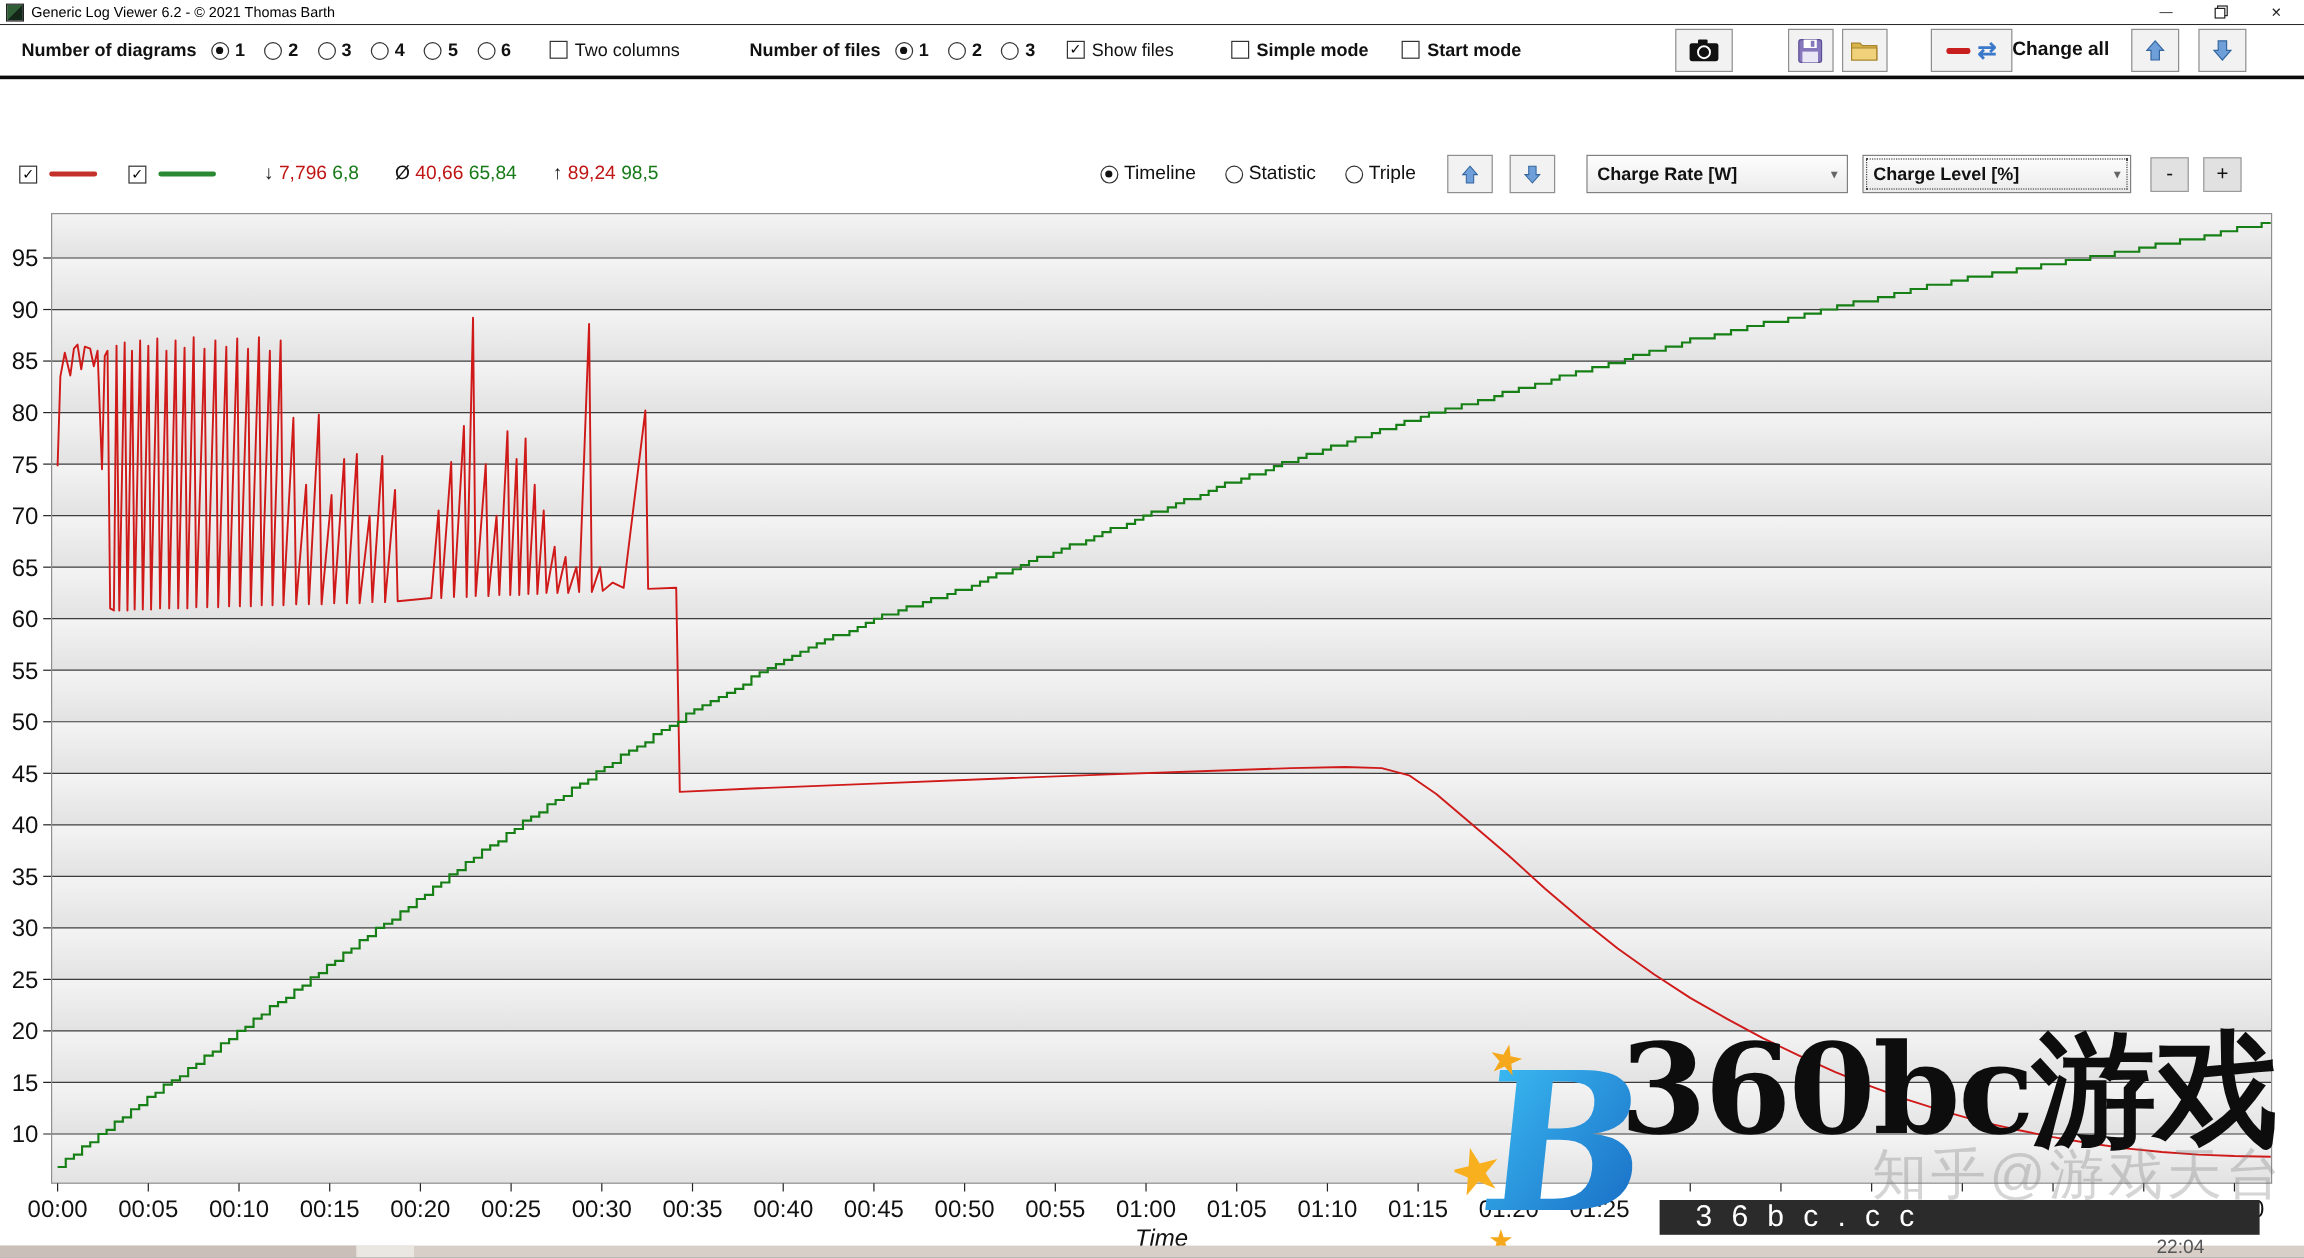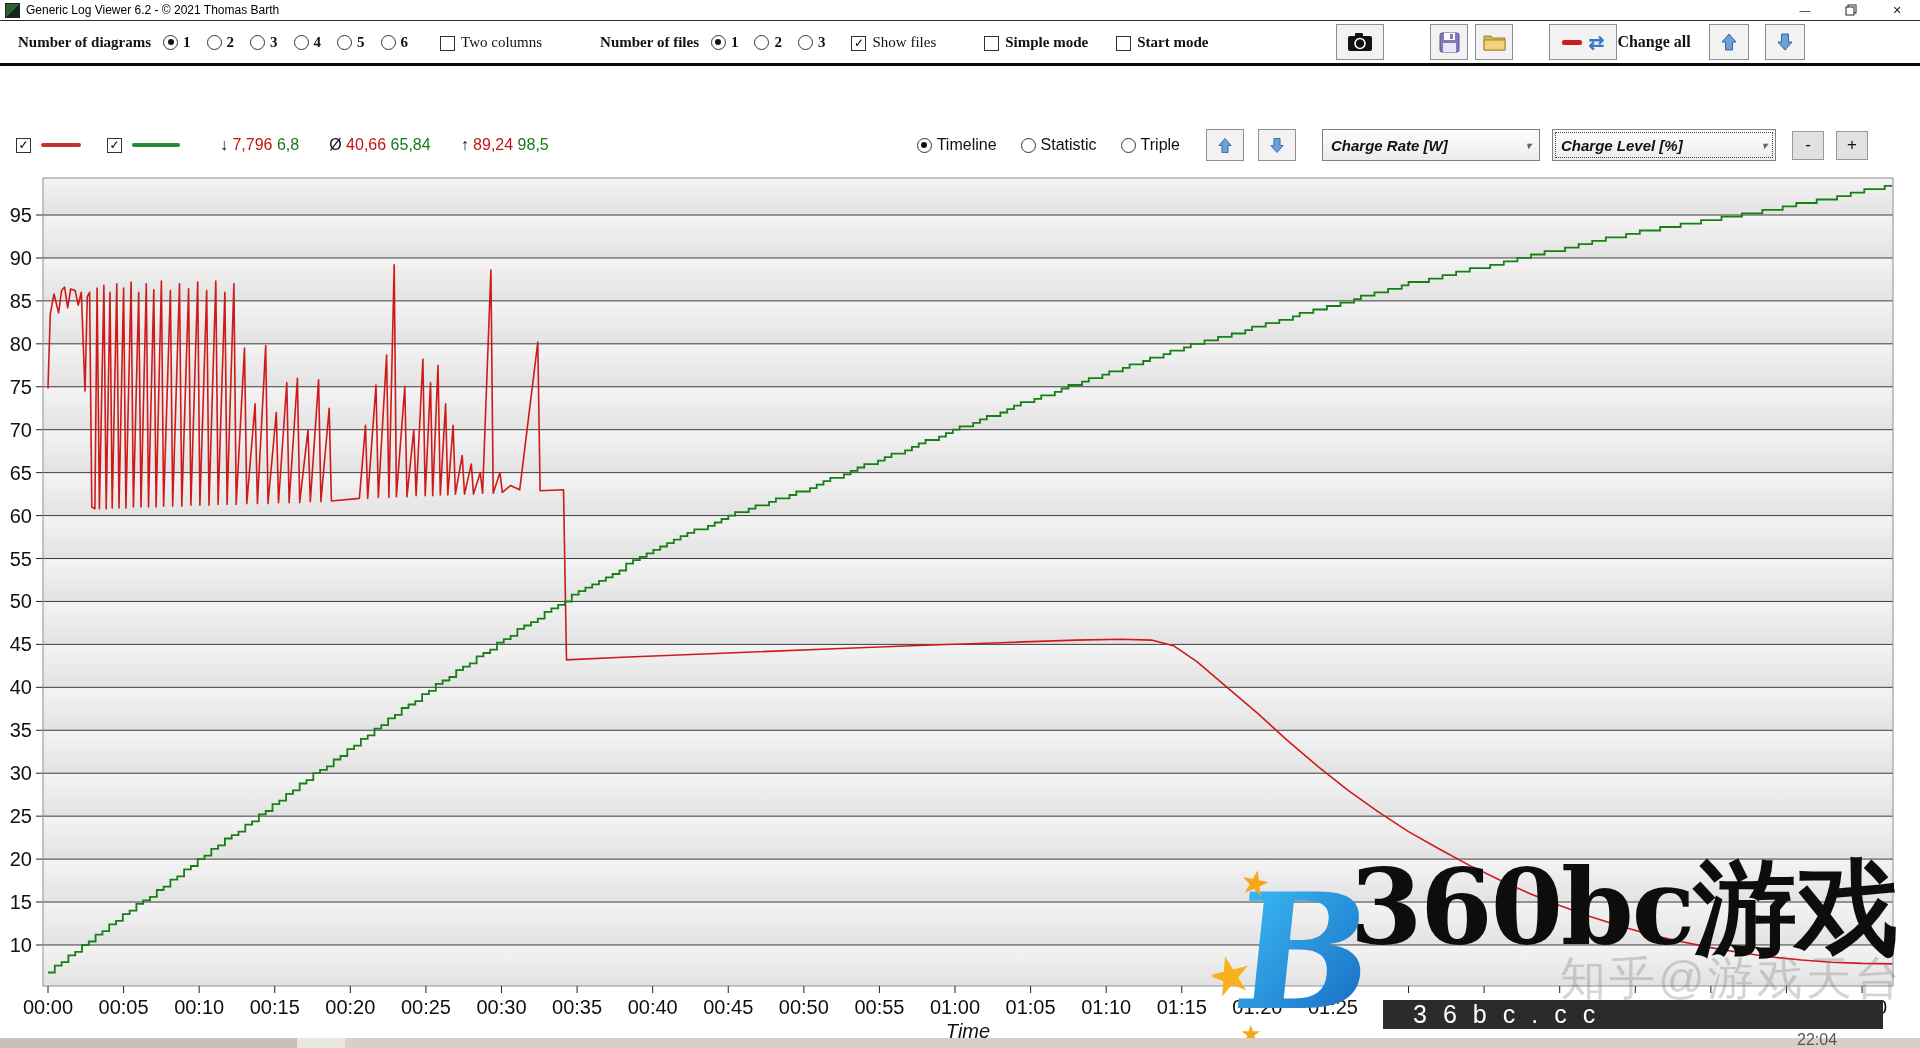--- a/index.html
+++ b/index.html
@@ -9,50 +9,50 @@
   .titlebar{position:absolute;top:0;left:0;right:0;height:20px;background:#fff;
             border-bottom:1px solid #2a2a2a;display:flex;align-items:center;padding-left:5px;}
   .app-icon{width:13px;height:13px;margin-right:6px;background:
             linear-gradient(135deg,#2f5d35 0 50%,#14281a 50% 100%);border:1px solid #222;}
   .title-text{font-size:12px;color:#000;}
   .win-btns{margin-left:auto;display:flex;height:100%;}
   .win-btn{width:46px;height:100%;display:flex;align-items:center;justify-content:center;
            font-size:11px;color:#222;}
   
   .toolbar{position:absolute;top:21px;left:0;right:0;height:42px;background:#fff;
-           display:flex;align-items:center;padding:0 0 0 18px;font-size:15px;white-space:nowrap;font-family:Liberation Serif, serif;}
+           display:flex;align-items:center;padding:0 0 0 18px;font-size:15px;white-space:nowrap;}
   .blabel{font-weight:bold;}
   .sep-line{position:absolute;top:63px;left:0;right:0;height:3px;background:#0b0b0b;}
   .radio-group{display:inline-flex;align-items:center;gap:16px;margin-left:12px;}
   .radio-item{display:inline-flex;align-items:center;gap:5px;font-weight:bold;}
   .radio-circle{width:13px;height:13px;border:1px solid #333;border-radius:50%;background:#fff;
                 display:inline-flex;align-items:center;justify-content:center;}
   .radio-circle.sel::after{content:"";width:6px;height:6px;border-radius:50%;background:#111;}
   .cb{width:13px;height:13px;border:1px solid #333;background:#fff;display:inline-flex;
       align-items:center;justify-content:center;font-size:12px;line-height:1;color:#000;}
-  .cb-wrap{display:inline-flex;align-items:flex-end;gap:6px;}
+  .cb-wrap{display:inline-flex;align-items:flex-start;gap:6px;}
   .icon-btn{height:34px;display:inline-flex;align-items:center;justify-content:center;
             background:#f2f2f2;border:1px solid #8f8f8f;}
   .btn{background:#e1e1e1;border:1px solid #999;display:inline-flex;align-items:center;
        justify-content:center;font-size:15px;}
   
   .file-row{position:absolute;top:66px;left:0;right:0;height:50px;display:flex;
             align-items:center;font-size:16px;background:#fff;}
   .legend-line-long{width:128px;height:5px;background:#c23229;border-radius:2px;margin-left:18px;}
   .tinput{border:1px solid #7a7a7a;height:22px;font-size:15px;padding:1px 4px;
           font-family:"Liberation Sans",sans-serif;background:#fff;color:#111;}
   
   .controls-row{position:absolute;top:118px;left:0;right:0;height:54px;display:flex;
                 align-items:center;font-size:16px;background:transparent;white-space:nowrap;}
   .legend-line-s{height:4px;border-radius:2px;display:inline-block;}
   .stat-red{color:#c01515;}
   .stat-green{color:#187a18;}
   .dropdown{height:30px;display:inline-flex;align-items:center;justify-content:space-between;
             padding:0 8px;background:linear-gradient(#fdfdfd,#ececec);border:1px solid #808080;
-            font-weight:bold;font-size:15px;font-style:italic;}
+            font-weight:bold;font-size:15px;}
   .dropdown.focused{outline:1px dotted #444;outline-offset:-4px;}
   .chev{color:#666;font-size:10px;margin-left:10px;}
   .pm-btn{width:30px;height:27px;font-size:17px;}
   
   .chart-wrap{position:absolute;top:130px;left:0;width:1920px;height:918px;}
   #chart-svg{position:absolute;top:0;left:0;}
   
   .wm-faint{position:absolute;left:1560px;top:948px;font-size:46px;letter-spacing:3px;
             color:rgba(125,125,125,0.32);z-index:6;font-family:"Liberation Sans",sans-serif;}
   .wm-big{position:absolute;left:1350px;top:856px;font-size:104px;font-weight:bold;

